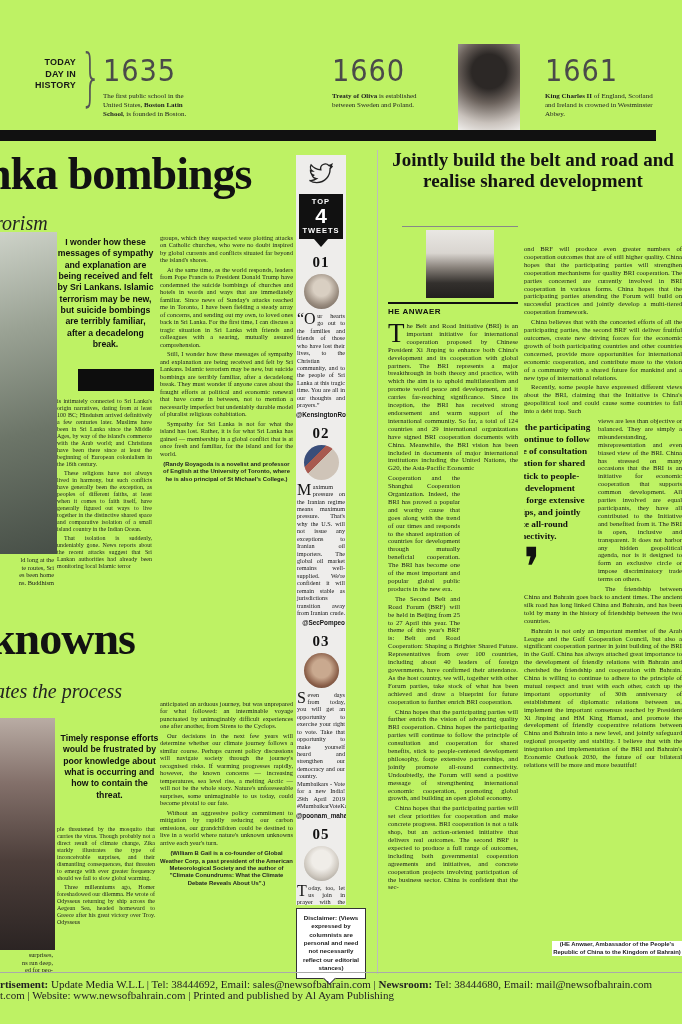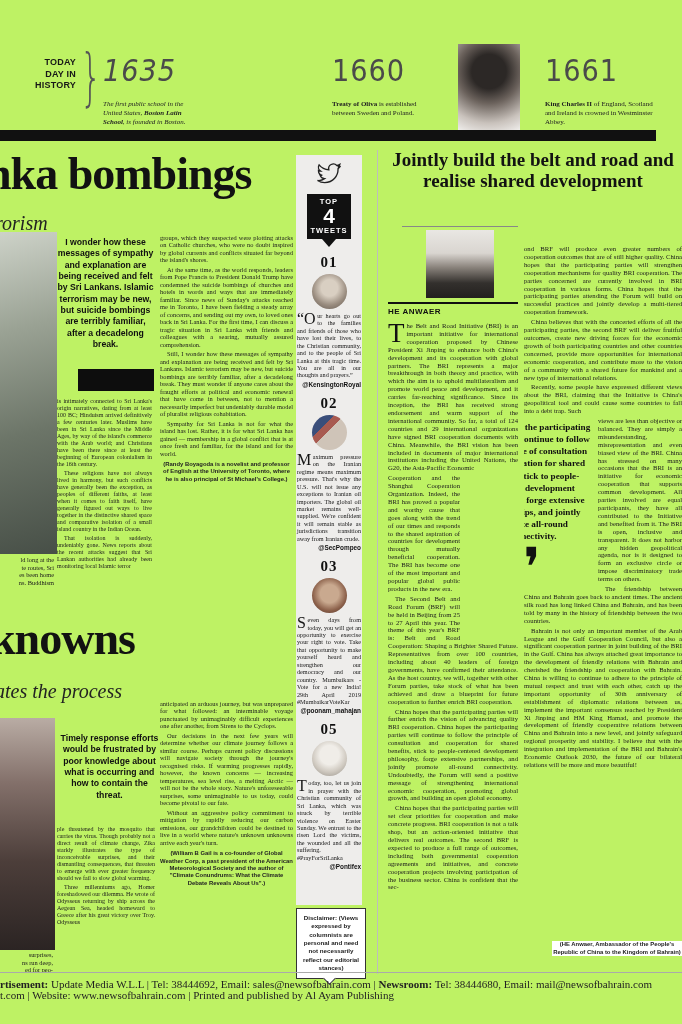--- a/index.html
+++ b/index.html
@@ -5,21 +5,21 @@
   html,body{margin:0;padding:0;background:#fff;}
   .page{position:relative;width:682px;height:1024px;background:#bef264;overflow:hidden;
         font-family:"Liberation Serif",serif;color:#1c1c1c;}
   .abs{position:absolute;}
   
   .h-label{font-family:"Liberation Sans",sans-serif;font-weight:700;font-size:9px;line-height:1.3;
            text-align:right;color:#171717;letter-spacing:.2px;}
   .h-brace{font-size:62px;color:#555;transform:scaleX(.55);transform-origin:left center;font-family:"DejaVu Sans",sans-serif;font-weight:100;}
   .h-year{font-family:"DejaVu Sans",sans-serif;font-size:31px;color:#4a4a4a;letter-spacing:1px;
           transform:scaleX(.88);transform-origin:left bottom;}
-  .h-text{font-size:7px;line-height:1.25;color:#222;margin-top:12px;}
+  .h-text{font-size:7px;line-height:1.25;color:#222;margin-top:4px;}
   .h-text .b{font-weight:700;}
   .portrait{background:radial-gradient(circle at 50% 32%, #2c2826 0 26%, #6b625c 48%, #c9c2bc 78%, #efedeb 100%);}
   .black-bar{background:#111;}
   
   .bighead{font-family:"Liberation Serif",serif;font-weight:700;font-size:46px;letter-spacing:-1px;
            color:#121212;white-space:nowrap;}
   .subhead{font-family:"Liberation Serif",serif;font-style:italic;font-size:20px;color:#222;white-space:nowrap;}
   
   .bt{font-size:6.4px;line-height:1.17;text-align:justify;color:#1b1b1b;overflow:hidden;}
   .bt p{margin:0 0 2px 0;}
@@ -83,21 +83,21 @@
 
 <div class="page">
 
   <div class="abs h-label" style="left:34px;top:57px;width:42px;">
     <div>TODAY</div>
     <div>DAY IN</div>
     <div>HISTORY</div>
   </div>
   <div class="abs h-brace" style="left:80px;top:40px;">}</div>
 
-  <div class="abs" style="left:103px;top:52px;width:96px;font-style:italic;">
+  <div class="abs" style="left:103px;top:52px;width:96px;">
     <div class="h-year">1635</div>
     <div class="h-text"><span>The first public school in the United States, </span><span class="b">Boston Latin School</span><span>, is founded in Boston.</span></div>
   </div>
   <div class="abs" style="left:332px;top:52px;width:100px;">
     <div class="h-year">1660</div>
     <div class="h-text"><span></span><span class="b">Treaty of Oliva</span><span> is established between Sweden and Poland.</span></div>
   </div>
   <div class="abs portrait" style="left:458px;top:44px;width:62px;height:86px;"></div>
   <div class="abs" style="left:545px;top:52px;width:112px;">
     <div class="h-year">1661</div>
@@ -152,21 +152,21 @@
     <div>ed for peo-</div>
   </div>
 
   <div class="abs bt" style="left:160px;top:700px;width:133px;height:278px;">
     <p>anticipated an arduous journey, but was unprepared for what followed: an interminable voyage punctuated by unimaginably difficult experiences one after another, from Sirens to the Cyclops.</p>
     <p class="ind">Our decisions in the next few years will determine whether our climate journey follows a similar course. Perhaps current policy discussions will navigate society through the journey's recognised risks. If warming progresses rapidly, however, the known concerns — increasing temperatures, sea level rise, a melting Arctic — will not be the whole story. Nature's unforeseeable surprises, some unimaginable to us today, could become pivotal to our fate.</p>
     <p class="ind">Without an aggressive policy commitment to mitigation by rapidly reducing our carbon emissions, our grandchildren could be destined to live in a world where nature's unknown unknowns arrive each year's turn.</p>
     <div class="auth">(William B Gail is a co-founder of Global Weather Corp, a past president of the American Meteorological Society and the author of "Climate Conundrums: What the Climate Debate Reveals About Us".)</div>
   </div>
 
-  <div class="abs tw-panel" style="left:296px;top:155px;width:66px;height:750px;">
+  <div class="abs tw-panel" style="left:296px;top:155px;width:50px;height:750px;">
     <div style="margin-top:6px;">
       <svg viewBox="0 0 24 24" width="30" height="25">
           <path d="M23 4.9c-.8.4-1.7.6-2.6.8a4.5 4.5 0 0 0 2-2.5c-.9.5-1.9.9-2.9 1.1a4.5 4.5 0 0 0-7.7 4.1A12.8 12.8 0 0 1 2.5 3.7a4.5 4.5 0 0 0 1.4 6 4.4 4.4 0 0 1-2-.5v.1a4.5 4.5 0 0 0 3.6 4.4 4.6 4.6 0 0 1-2 .1 4.5 4.5 0 0 0 4.2 3.1A9 9 0 0 1 1 18.7a12.7 12.7 0 0 0 6.9 2c8.3 0 12.8-6.8 12.8-12.8v-.6c.9-.6 1.6-1.4 2.3-2.4z" fill="none" stroke="#222" stroke-width="1.3"></path>
         </svg>
     </div>
     <div class="tw-badge">
       <div class="t1">TOP</div>
       <div class="t2">4</div>
       <div class="t3">TWEETS</div>
     </div>

